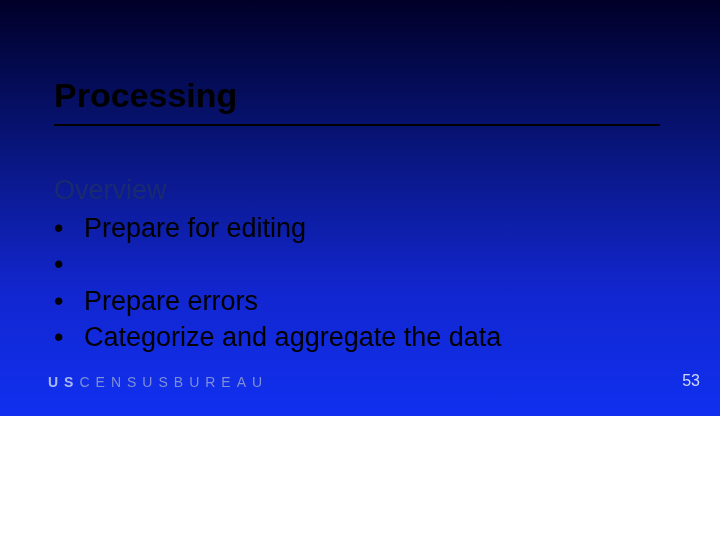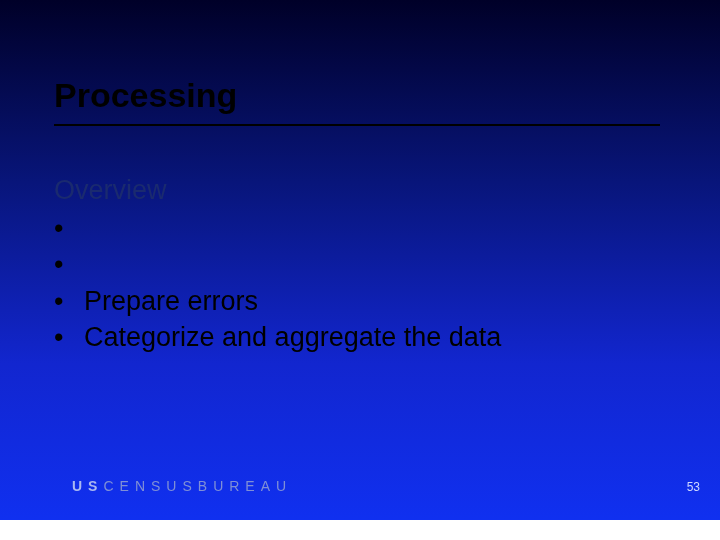--- a/index.html
+++ b/index.html
@@ -5,21 +5,21 @@
   html, body {
     margin: 0;
     padding: 0;
     width: 720px;
     height: 540px;
     overflow: hidden;
     font-family: Arial, Helvetica, sans-serif;
   }
   .slide {
     width: 720px;
-    height: 520px;
+    height: 416px;
     background: linear-gradient(to bottom, #000028 0%, #08157a 35%, #1226cf 70%, #1030f0 100%);
     position: relative;
     box-sizing: border-box;
   }
   .title {
     position: absolute;
     top: 76px;
     left: 54px;
     right: 60px;
     color: #000000;
@@ -51,51 +51,52 @@
   }
   .bullets .row {
     display: flex;
   }
   .bullets .dot {
     width: 30px;
     flex: 0 0 30px;
   }
   .footer-logo {
     position: absolute;
-    left: 72px;
+    left: 48px;
     bottom: 26px;
     letter-spacing: 6px;
     font-size: 14px;
     color: #7f8fd6;
   }
   .footer-logo .us {
     font-weight: bold;
     color: #aab8f0;
   }
   .page-num {
     position: absolute;
     right: 20px;
     bottom: 26px;
     color: #cfd8ff;
-    font-size: 12px;
+    font-size: 16px;
   }
 </style>
 </head>
 <body>
 
 <div class="slide">
 
   <div class="title">Processing</div>
   <div class="rule"></div>
 
   <div class="subtitle">Overview</div>
 
   <div class="bullets">
     <div class="row">
       <span class="dot">•</span>
+      <span>Prepare for editing</span>
     </div>
     <div class="row">
       <span class="dot">•</span>
     </div>
     <div class="row">
       <span class="dot">•</span>
       <span>Prepare errors</span>
     </div>
     <div class="row">
       <span class="dot">•</span>

